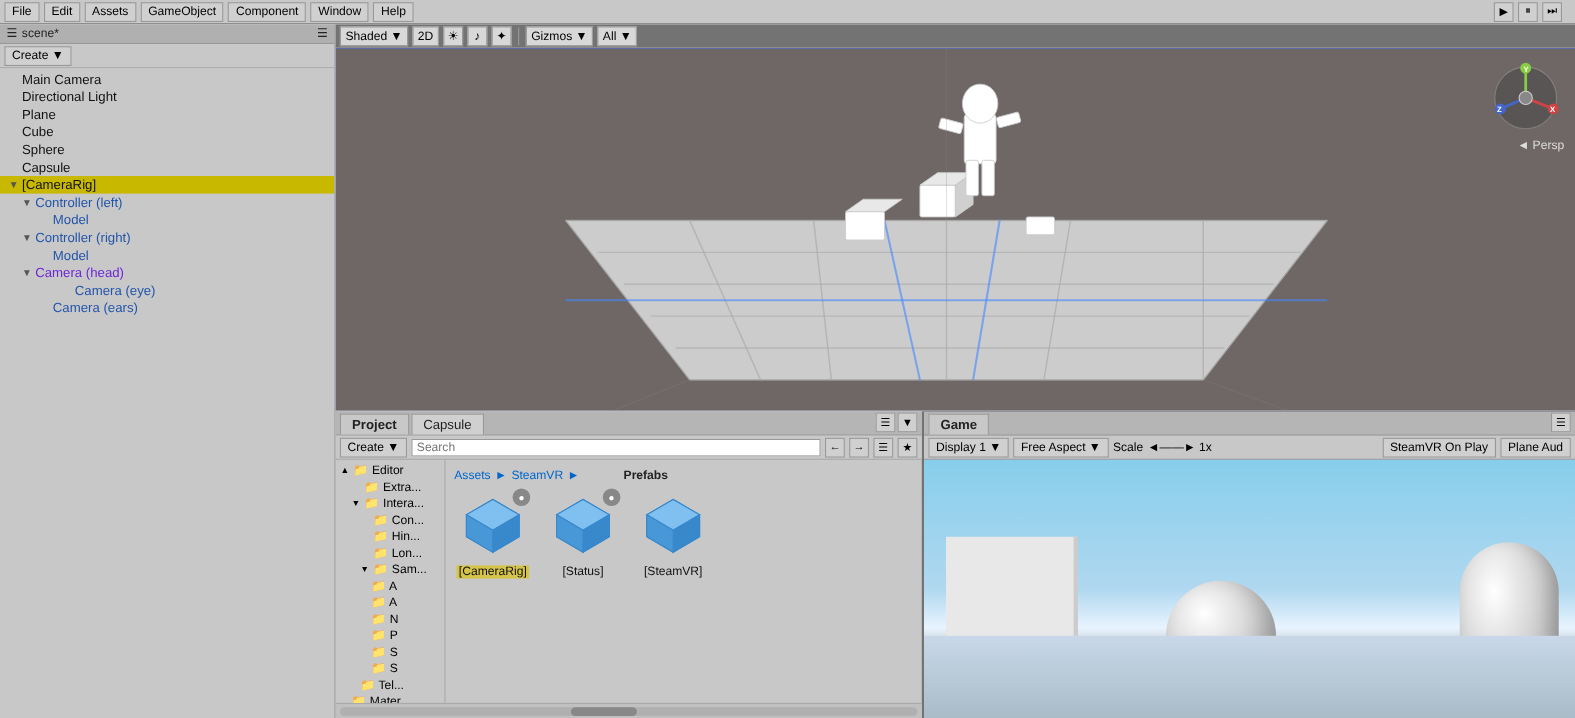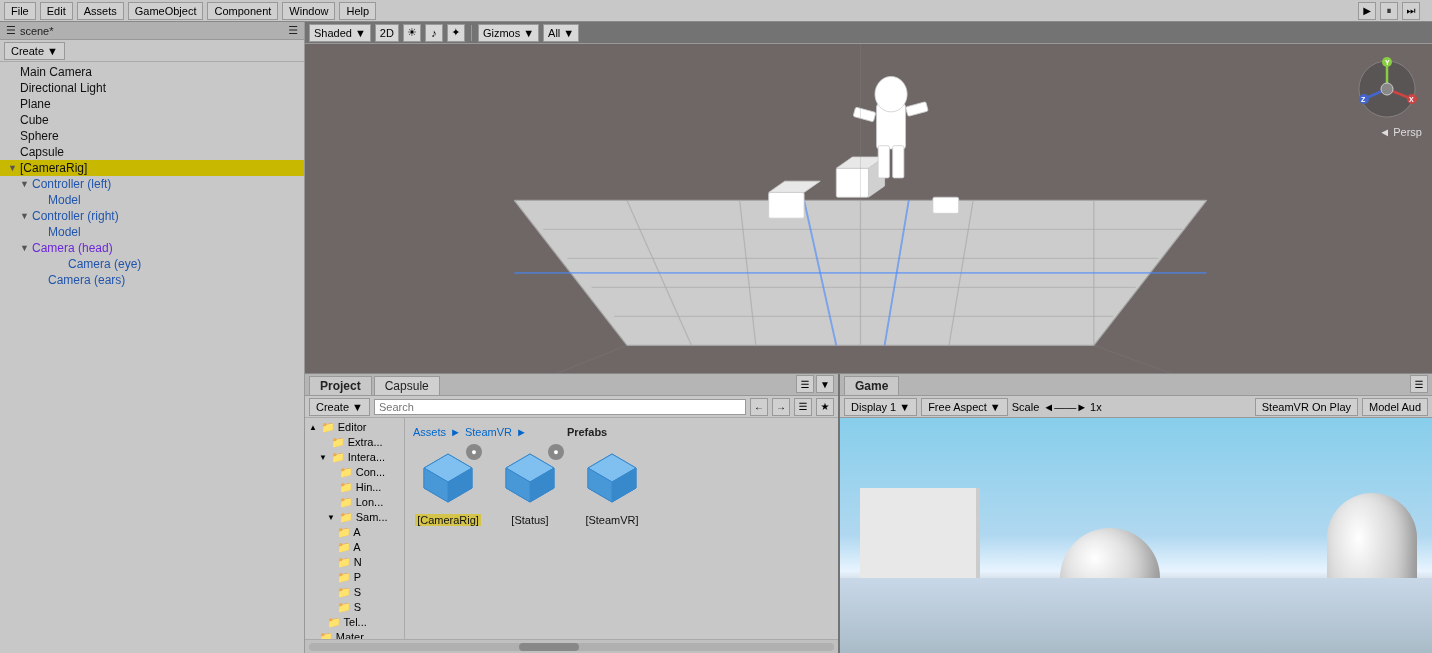--- a/index.html
+++ b/index.html
@@ -769,21 +769,21 @@
           <button class="dropdown-btn">
             <span>Free Aspect</span> ▼
           </button>
           <span>Scale</span>
           <span>◄——► 1x</span>
           <div style="flex:1"></div>
           <button class="dropdown-btn">
             <span>SteamVR On Play</span>
           </button>
           <button class="dropdown-btn">
-            <span>Model Aud</span>
+            <span>Plane Aud</span>
           </button>
         </div>
 
         <div class="game-canvas">
 
           <div style="
             position:absolute; left:20px; top:70px;
             width:120px; height:160px;
             background: #e8e8e8;
             border-right: 4px solid #ccc;

